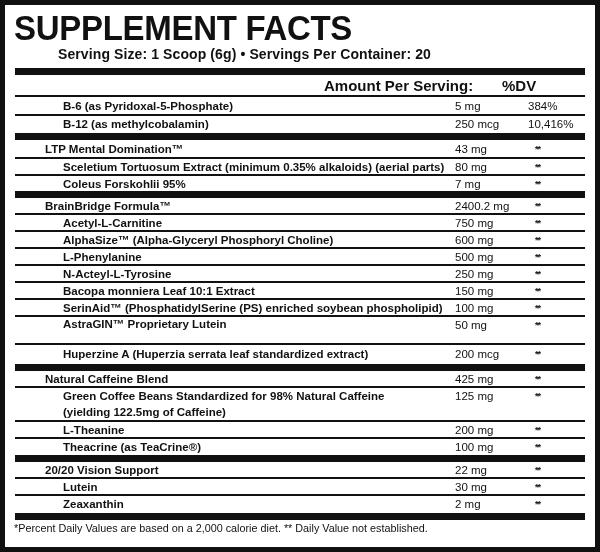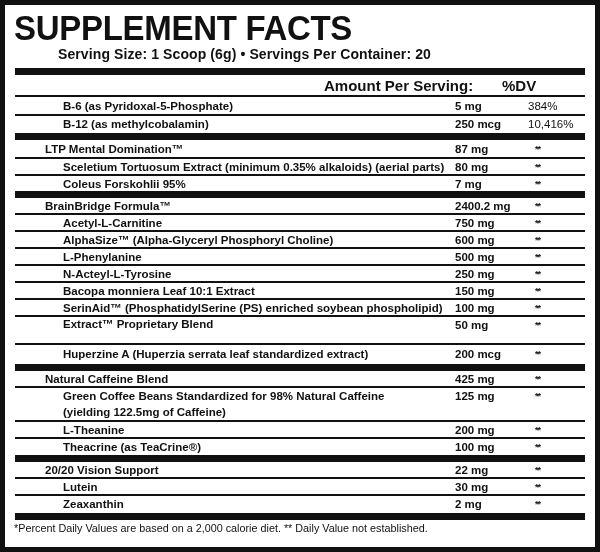--- a/index.html
+++ b/index.html
@@ -11,21 +11,21 @@
            font-size:33px; letter-spacing:-0.3px; line-height:36px; transform:scaleY(1.05); transform-origin:left top; }
   .serving { position:absolute; left:14px; top:45px; font-family:"Liberation Sans", sans-serif; font-weight:700;
              font-size:14px; line-height:18px; letter-spacing:0.1px;margin-left:44px; }
   .thick { position:absolute; left:15px; width:570px; background:#111; }
   .thin { position:absolute; left:15px; width:570px; height:2px; background:#111; }
   .hdr { position:absolute; top:78px; font-family:"Liberation Sans", sans-serif; font-weight:700; font-size:15px; line-height:16px; }
   .row { position:absolute; left:15px; width:570px; font-family:"Liberation Sans", sans-serif; font-size:11.5px; line-height:16px; }
   .row .name { position:absolute; left:20px; top:0; font-weight:700; white-space:nowrap;margin-left:28px; }
   .row.group .name { left:2px; }
   .row .sub { font-weight:700; display:block; font-size:10.8px; }
-  .row .amt { position:absolute; left:440px; top:0; font-weight:700; white-space:nowrap; }
+  .row .amt { position:absolute; left:440px; top:0; font-weight:400; white-space:nowrap; }
   .row .dv { position:absolute; left:513px; top:0; font-weight:400; white-space:nowrap; }
   .row .dv.star { left:520px; font-weight:700; font-size:9px; letter-spacing:-1px; }
   .foot { position:absolute; left:14px; top:520px; font-family:"Liberation Sans", sans-serif; font-weight:400; font-size:10.8px; line-height:16px; white-space:nowrap; }
 </style>
 </head>
 <body>
 
 <div class="frame"></div>
 
 <div class="title">SUPPLEMENT FACTS</div>
@@ -44,21 +44,21 @@
 <div class="thin" style="top:114px"></div>
 <div class="row" style="top:116px">
   <span class="name">B-12 (as methylcobalamin)</span>
   <span class="amt">250 mcg</span>
   <span class="dv">10,416%</span>
 </div>
 <div class="thick" style="top:133px;height:7px"></div>
 
 <div class="row group" style="top:141px">
   <span class="name">LTP Mental Domination™</span>
-  <span class="amt">87 mg</span>
+  <span class="amt">43 mg</span>
   <span class="dv star">**</span>
 </div>
 <div class="thin" style="top:157px"></div>
 <div class="row" style="top:159px">
   <span class="name">Sceletium Tortuosum Extract (minimum 0.35% alkaloids) (aerial parts)</span>
   <span class="amt">80 mg</span>
   <span class="dv star">**</span>
 </div>
 <div class="thin" style="top:174px"></div>
 <div class="row" style="top:176px">
@@ -105,21 +105,21 @@
 </div>
 <div class="thin" style="top:298px"></div>
 <div class="row" style="top:300px">
   <span class="name">SerinAid™ (PhosphatidylSerine (PS) enriched soybean phospholipid)</span>
   <span class="amt">100 mg</span>
   <span class="dv star">**</span>
 </div>
 <div class="thin" style="top:315px"></div>
 <div class="row" style="top:317px;height:28px">
   <span class="name" style="line-height:14px">
-    <span style="display:block">Extract™ Proprietary Blend</span>
+    <span style="display:block">AstraGIN™ Proprietary Lutein</span>
   </span>
   <span class="amt">50 mg</span>
   <span class="dv star">**</span>
 </div>
 <div class="thin" style="top:343px"></div>
 <div class="row" style="top:346px">
   <span class="name">Huperzine A (Huperzia serrata leaf standardized extract)</span>
   <span class="amt">200 mcg</span>
   <span class="dv star">**</span>
 </div>

